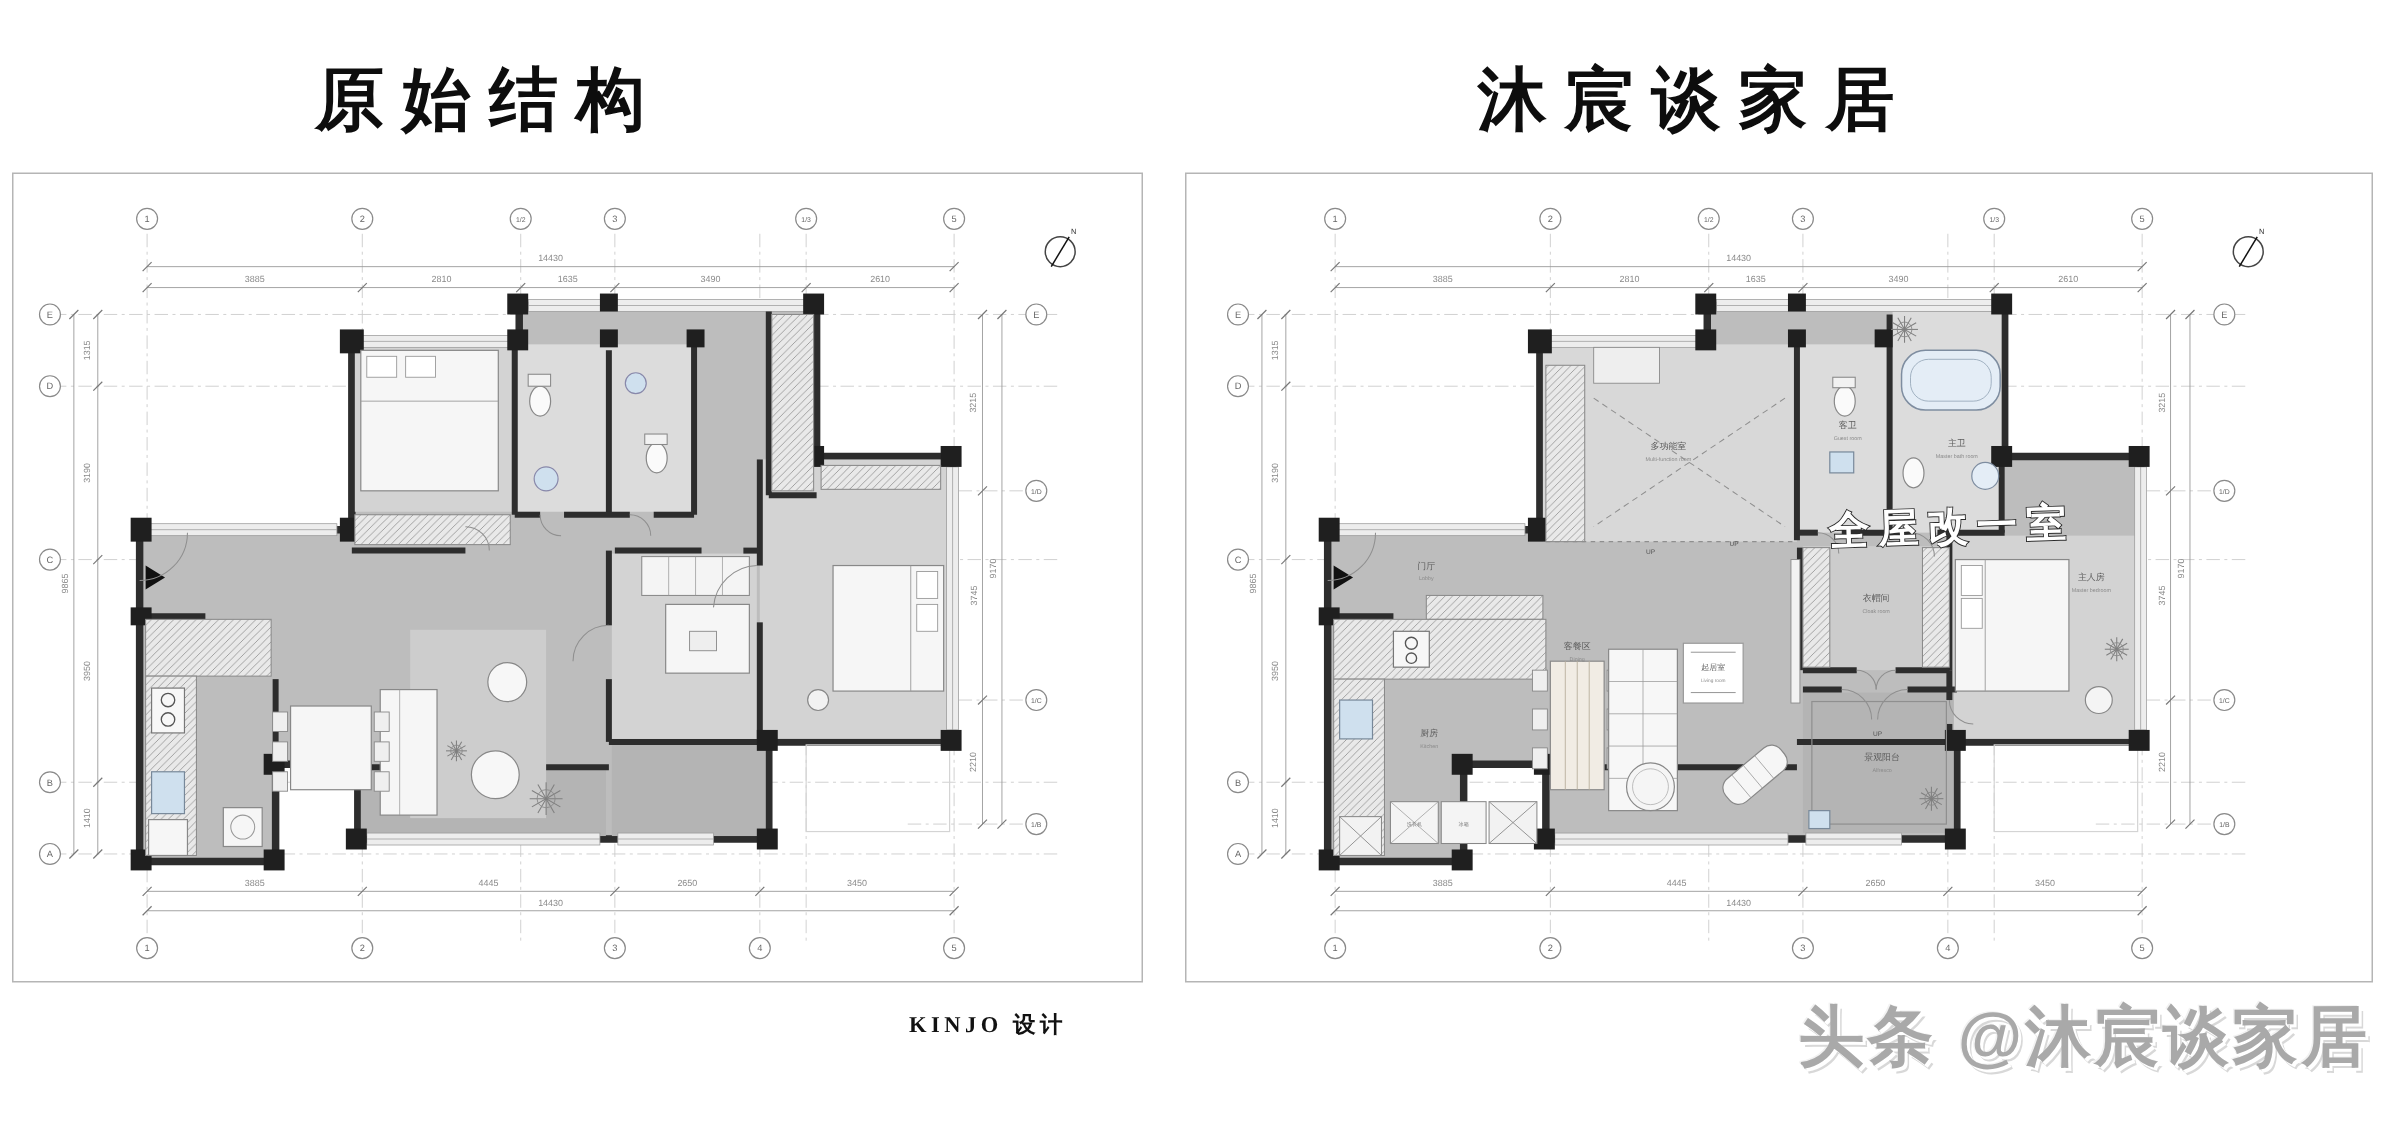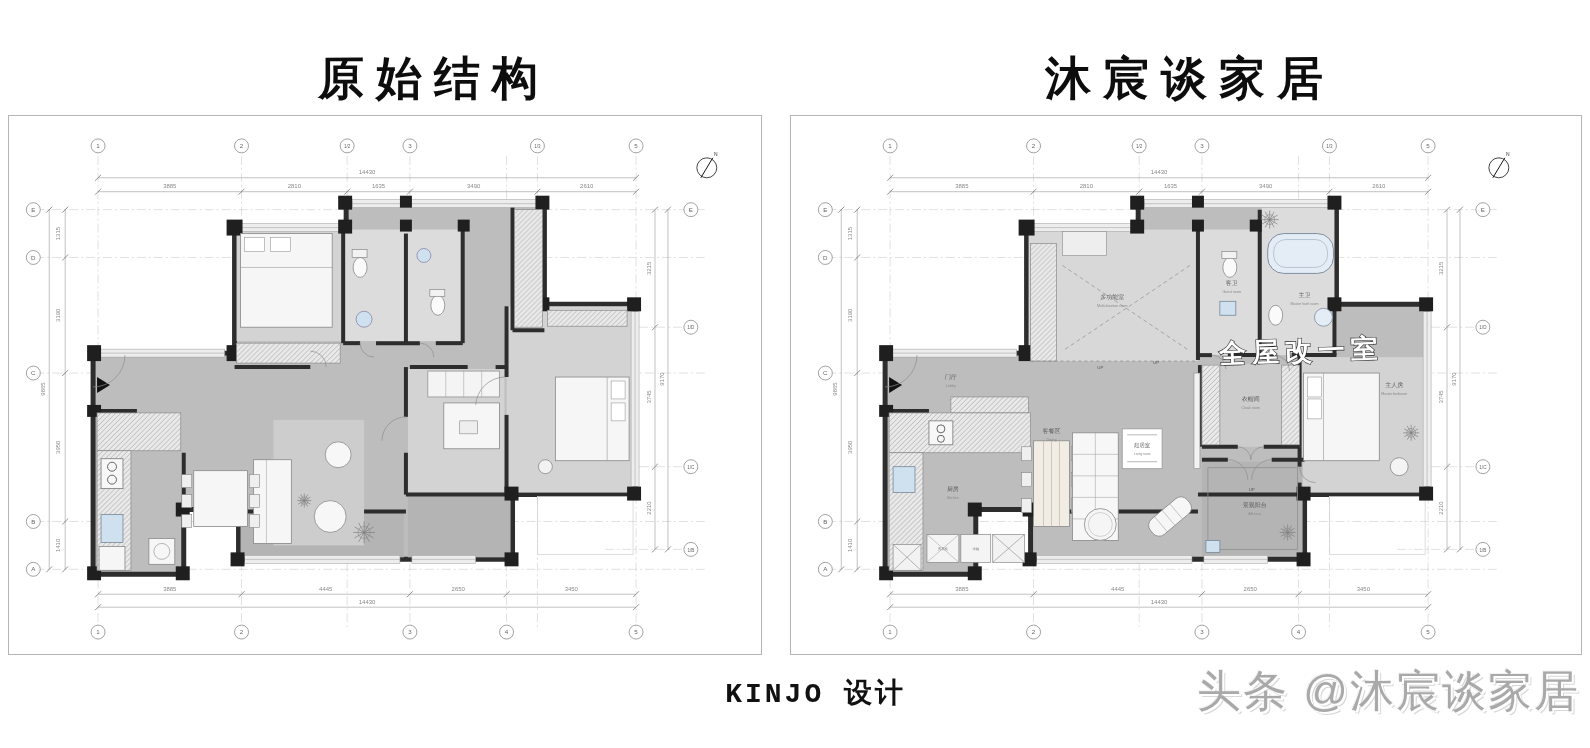--- a/index.html
+++ b/index.html
@@ -1,31 +1,31 @@
 <!DOCTYPE html>
 <html><head>
 <meta charset="utf-8">
 <style>
   html,body{margin:0;padding:0;background:#ffffff;}
   body{width:1590px;height:748px;position:relative;overflow:hidden;
        font-family:"Liberation Sans",sans-serif;}
-  .title{position:absolute;top:48px;font-size:46px;font-weight:bold;
+  .title{position:absolute;top:36px;font-size:46px;font-weight:bold;
          font-family:"Liberation Serif",serif;color:#0d0d0d;letter-spacing:12px;
-         text-align:right;}
+         text-align:left;}
   .title.left{left:210px;width:340px;}
   .title.right{left:985px;width:350px;}
   .panel{position:absolute;top:115px;height:540px;border:1px solid #b5b5b5;
          background:#ffffff;box-sizing:border-box;}
   .panel.left{left:8px;width:754px;}
   .panel.right{left:790px;width:792px;}
   .panel svg{display:block;width:100%;height:100%;}
-  .footer-brand{position:absolute;top:674px;left:606px;width:300px;text-align:right;
-         font-family:Liberation Mono, monospace;font-weight:bold;font-size:28px;
+  .footer-brand{position:absolute;top:674px;left:606px;width:300px;text-align:left;
+         font-family:Liberation Serif, serif;font-weight:bold;font-size:15px;
          color:#111;letter-spacing:3px;}
-  .tt-watermark{position:absolute;top:662px;right:10px;font-size:44px;font-weight:normal;
+  .tt-watermark{position:absolute;top:662px;right:10px;font-size:44px;font-weight:bold;
          color:#a9a9a9;letter-spacing:2px;
          text-shadow:2px 2px 0 #ffffff,3px 3px 0 #d8d8d8,-1px -1px 0 #f2f2f2;}
 </style>
 </head>
 <body>
 
 <div class="title left">原始结构</div>
 <div class="title right">沐宸谈家居</div>
 
 <div class="panel left">

